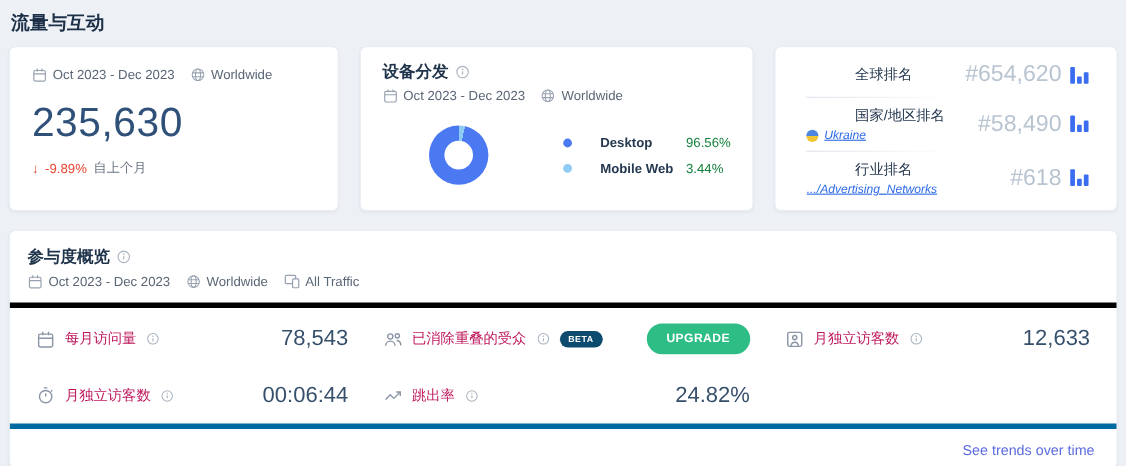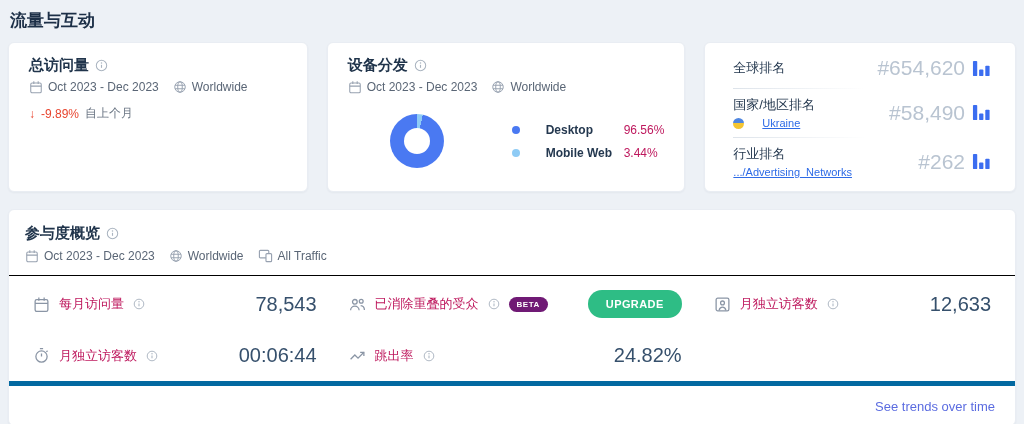--- a/index.html
+++ b/index.html
@@ -40,48 +40,48 @@
   .device-body { display:flex; align-items:center; margin-top:20px; padding-left:42px; }
   .donut {
     width:54px; height:54px; border-radius:50%; position:relative; flex:0 0 auto;
     background:conic-gradient(#8ecbf5 0 12.4deg,#4a79f2 12.4deg 360deg);
   }
   .donut::after { content:""; position:absolute; inset:14px; background:#fff; border-radius:50%; }
   .legend { margin-left:68px; display:flex; flex-direction:column; gap:9px; }
   .legend-item { display:flex; align-items:center; font-size:12px; }
   .legend-dot { width:8px; height:8px; border-radius:50%; margin-right:26px; }
   .legend-label { font-weight:700; color:#24384f; min-width:78px; }
-  .legend-value { color:#be185d;text-align:right; }
+  .legend-value { color:#15803d;text-align:right; }
 
   
   .card.ranks { padding:6px 24px 6px 28px; display:flex; flex-direction:column; justify-content:center; }
   .rank-row { display:flex; align-items:center; justify-content:space-between; padding:8px 0; position:relative; }
   .rank-row + .rank-row::before {
     content:""; position:absolute; top:0; left:0; width:132px; height:1px;
     background:linear-gradient(to right,#dde3ea,rgba(221,227,234,0));
   }
-  .rank-label { font-size:13px; color:#22364d; }
-  .rank-sub { display:flex; align-items:center; gap:18px; margin-top:3px; }
+  .rank-label { font-size:13px; color:#22364d;margin-left:44px; }
+  .rank-sub { display:flex; align-items:center; gap:5px; margin-top:3px;font-style:italic; }
   .rank-link { font-size:11px; color:#2e6be6; text-decoration:underline; }
   .rank-right { display:flex; align-items:center; gap:7px; }
   .rank-value { font-size:21px; color:#b9c4d1; font-weight:400; }
   .flag-ua { width:11px; height:11px; border-radius:50%; background:linear-gradient(#4f86e0 50%,#f4c533 50%); }
 
   
   .card.engagement { margin:17px 8px 0; height:217px; display:flex; flex-direction:column; }
-  .eng-header { padding:14px 16px 12px; border-bottom:1px solid #000000; }
+  .eng-header { padding:14px 16px 12px; border-bottom:5px solid #000000; }
   .metrics-grid {
     display:grid; grid-template-columns:1.02fr 1.18fr 1fr;
     padding:6px 8px; flex:1; align-content:center; row-gap:10px;
   }
   .metric-cell { display:flex; align-items:center; gap:9px; padding:8px 16px; }
   .metric-label { font-size:13px; color:#be185d; white-space:nowrap; }
   .metric-value { margin-left:auto; font-size:20px; color:#36506c; }
   .beta-badge {
-    background:#701a75; color:#fff; font-size:8px; font-weight:700;
+    background:#0c4a6e; color:#fff; font-size:8px; font-weight:700;
     padding:3px 8px; border-radius:9px; letter-spacing:.5px;
   }
   .upgrade-btn {
     margin-left:auto; background:#2ebd85; color:#fff; border:none; cursor:pointer;
     font-family:inherit; font-size:11px; font-weight:700; letter-spacing:.4px;
     padding:8px 18px; border-radius:16px;
   }
   .eng-footer { border-top:5px solid #0369a1; padding:11px 20px 12px; text-align:right; }
   .trend-link { font-size:13px; color:#5b6ce0; text-decoration:none; }
 
@@ -89,48 +89,39 @@
   a.rank-link, a.trend-link { cursor:pointer; }
 </style>
 </head>
 <body>
 
 <div class="page-title">流量与互动</div>
 
 <div class="top-row">
 
   <div class="card small">
-    <div class="card-title-row">
-      <span class="card-title">总访问量</span>
-      <span class="icon info-icon">
-        <svg width="13" height="13" viewBox="0 0 14 14">
-            <circle cx="7" cy="7" r="5.6" fill="none" stroke="#aab4c0" stroke-width="1.1"></circle>
-            <path d="M7 6.3v3.2" stroke="#aab4c0" stroke-width="1.2"></path>
-            <circle cx="7" cy="4.4" r=".8" fill="#aab4c0"></circle>
-          </svg>
-      </span>
-    </div>
     <div class="meta-row">
       <span class="icon">
         <svg width="14" height="14" viewBox="0 0 16 16" fill="none" stroke="#97a1b0" stroke-width="1.2">
             <rect x="2" y="3.5" width="12" height="11" rx="1.5"></rect>
             <path d="M2 7h12M5.5 1.5v3M10.5 1.5v3"></path>
           </svg>
       </span>
       <span>Oct 2023 - Dec 2023</span>
       <span class="sep"></span>
       <span class="icon">
         <svg width="14" height="14" viewBox="0 0 16 16" fill="none" stroke="#97a1b0" stroke-width="1.1">
             <circle cx="8" cy="8" r="6"></circle>
             <ellipse cx="8" cy="8" rx="2.6" ry="6"></ellipse>
             <path d="M2.4 6h11.2M2.4 10h11.2"></path>
           </svg>
       </span>
       <span>Worldwide</span>
     </div>
+    <div class="big-value">235,630</div>
     <div class="change-row">
       <span class="change-neg">↓</span>
       <span class="change-neg">-9.89%</span>
       <span class="change-caption">自上个月</span>
     </div>
   </div>
 
   <div class="card small">
     <div class="card-title-row">
       <span class="card-title">设备分发</span>
@@ -213,21 +204,21 @@
       </div>
     </div>
     <div class="rank-row">
       <div>
         <div class="rank-label">行业排名</div>
         <div class="rank-sub">
           <a class="rank-link">.../Advertising_Networks</a>
         </div>
       </div>
       <div class="rank-right">
-        <span class="rank-value">#262</span>
+        <span class="rank-value">#618</span>
         <span class="icon">
           <svg width="19" height="19" viewBox="0 0 20 20">
               <rect x="1" y="2" width="4.5" height="16" rx="1" fill="#3b6df0"></rect>
               <rect x="7.5" y="11" width="4.5" height="7" rx="1" fill="#3b6df0"></rect>
               <rect x="14" y="7" width="4.5" height="11" rx="1" fill="#3b6df0"></rect>
             </svg>
         </span>
       </div>
     </div>
   </div>

